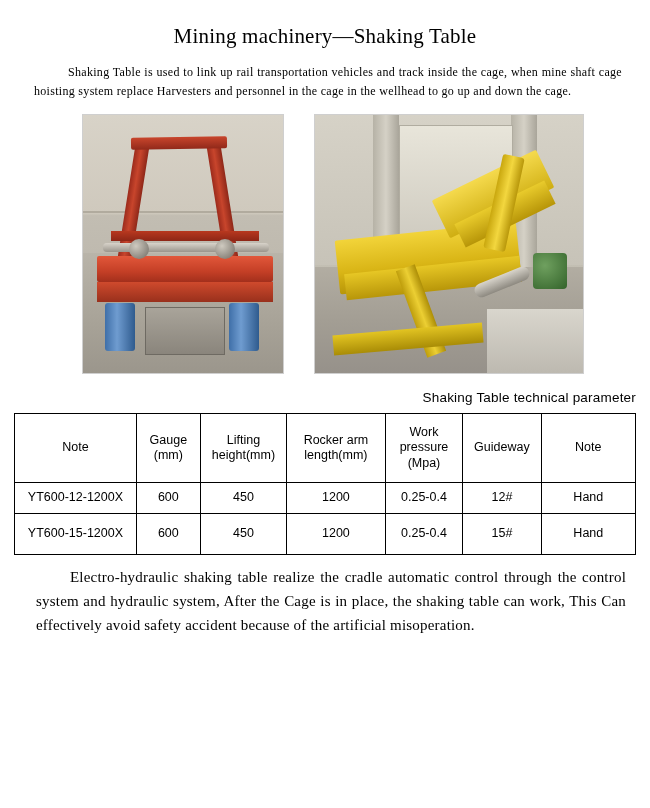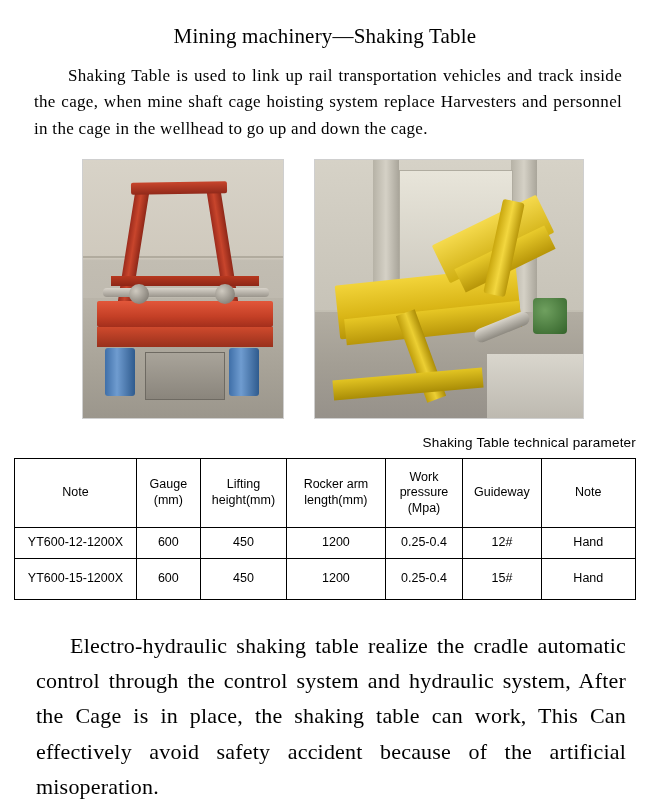--- a/index.html
+++ b/index.html
@@ -24,21 +24,21 @@
   .title {
     text-align: center;
     font-size: 21px;
     font-weight: normal;
     margin-top: 24px;
     letter-spacing: 0.2px;
     font-family: "Liberation Serif", serif;
   }
   .intro {
     margin-top: 14px;
-    font-size: 17px;
+    font-size: 12px;
     line-height: 1.55;
     text-align: justify;
     text-indent: 34px;
     letter-spacing: 0.3px;
     padding: 0 14px 0 20px;
     font-family: "Liberation Serif", serif;
   }
   .photos {
     margin-top: 14px;
     display: flex;
@@ -290,22 +290,22 @@
   }
   .col-model   { width: 128px; }
   .col-gauge   { width: 62px; }
   .col-lift    { width: 84px; }
   .col-rocker  { width: 98px; }
   .col-press   { width: 76px; }
   .col-guide   { width: 76px; }
   .col-note    { width: 98px; }
 
   .outro {
-    margin-top: 28px;
-    font-size: 22px;
+    margin-top: 10px;
+    font-size: 15px;
     line-height: 1.6;
     text-align: justify;
     text-indent: 34px;
     letter-spacing: 0.2px;
     padding: 0 10px 0 22px;
     font-family: "Liberation Serif", serif;
   }
 </style>
 </head>
 <body>

